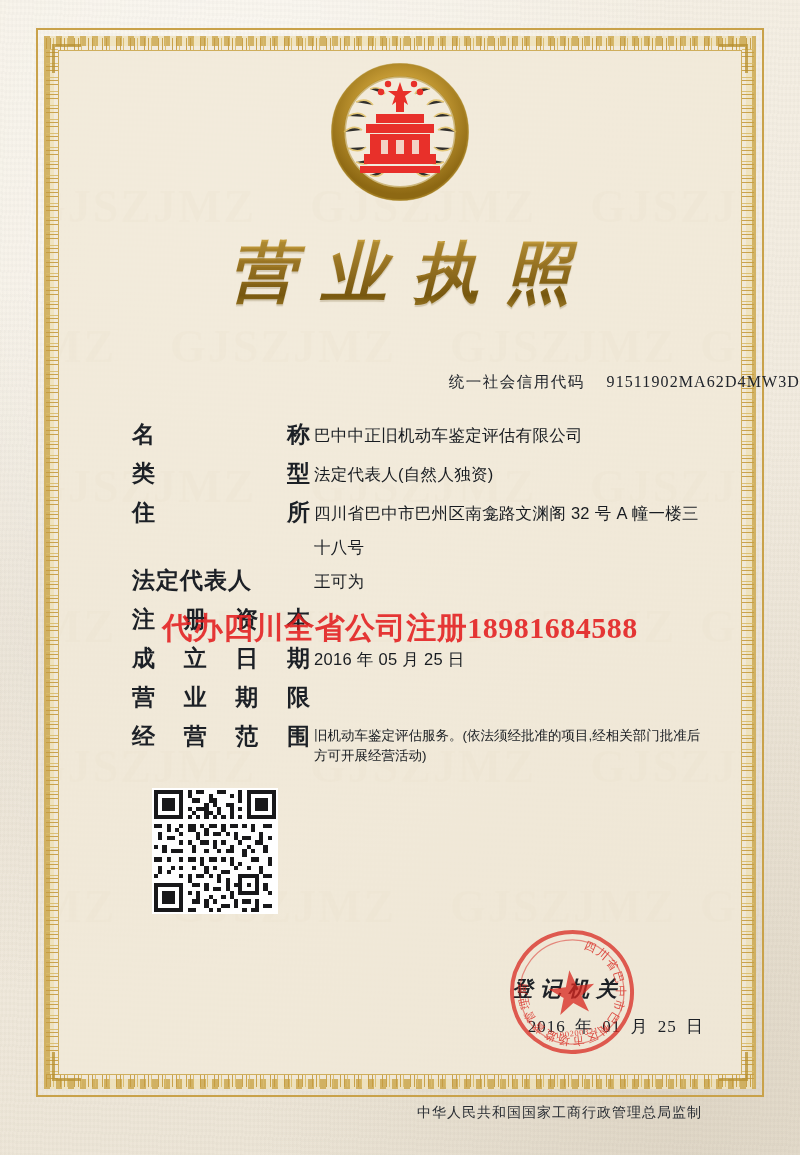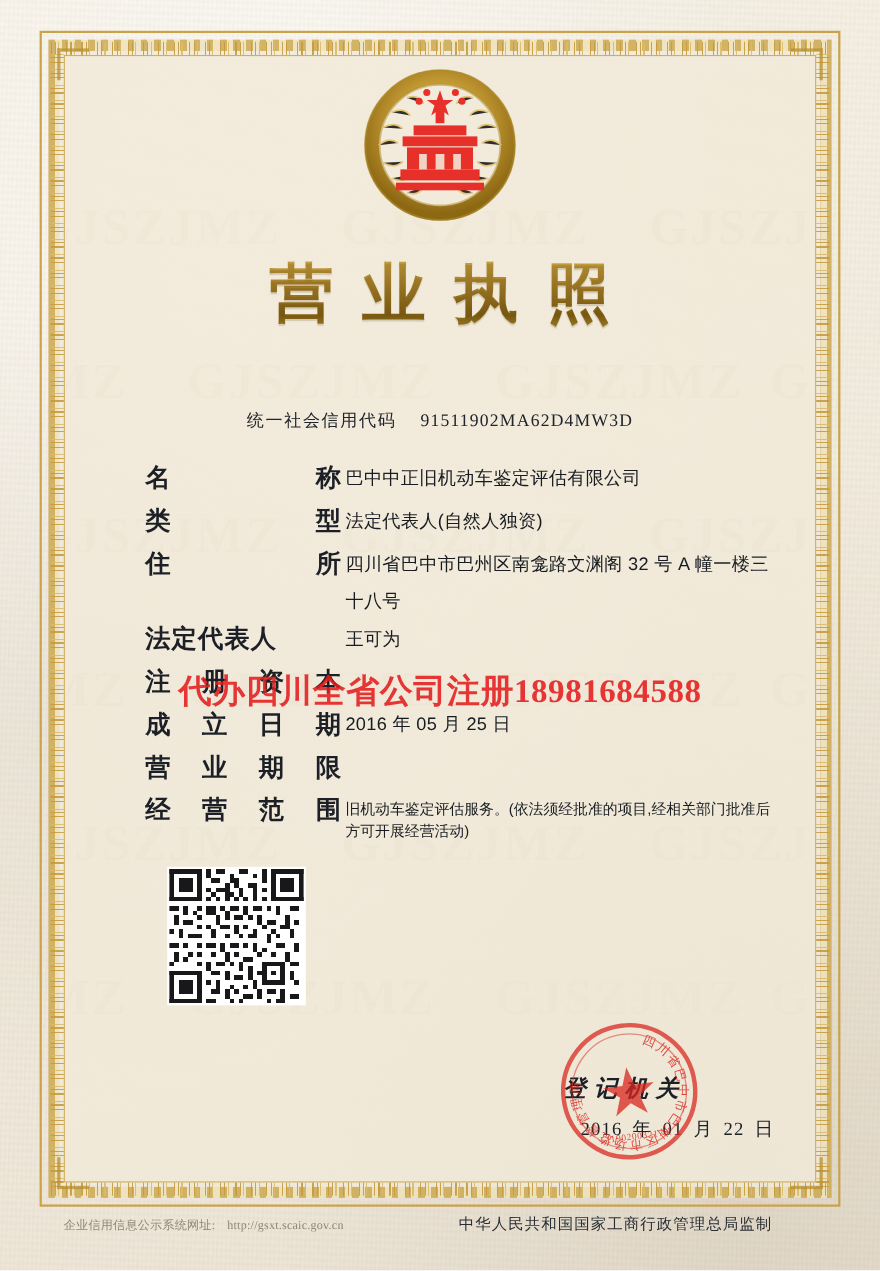--- a/index.html
+++ b/index.html
@@ -130,37 +130,38 @@
   }
 
   
   .doc-title {
     position: absolute;
     top: 228px;
     left: 0; right: 0;
     text-align: center;
     font-family: "Liberation Serif", serif;
     font-weight: 700;
-    font-size: 58px;
+    font-size: 66px;
     letter-spacing: 26px;
     text-indent: 26px;
     color: #8a6a12;
     background: linear-gradient(180deg, #d5ae48 0%, #a7802a 40%, #7e5d11 75%, #c9a340 100%);
     -webkit-background-clip: text;
     background-clip: text;
     -webkit-text-fill-color: transparent;
     text-shadow: 0 2px 1px rgba(90,65,10,0.20);
+    font-style: italic;
   }
 
   
   .code-line {
     position: absolute;
     top: 372px;
     left: 0; right: 0;
-    text-align: center;
+    text-align: right;
     font-size: 15.5px;
     color: #20242b;
     font-family: "Liberation Serif", serif;
   }
   .code-line .lbl { letter-spacing: 1.5px; }
   .code-line .val {
     margin-left: 18px;
     font-family: "Liberation Serif", serif;
     letter-spacing: 1.1px;
     font-size: 16px;
@@ -627,42 +628,38 @@
     </svg>
   </div>
 
   <div class="reg-auth">登记机关</div>
 
   <div class="reg-date">
     <span>2016</span>
     <span class="d">年</span>
     <span>01</span>
     <span class="d">月</span>
-    <span>22</span>
+    <span>25</span>
     <span class="d">日</span>
   </div>
 
   <div class="seal">
     <svg viewBox="0 0 128 128" width="128" height="128">
       <defs>
         <path id="sealArc" d="M 64,64 m -47,0 a 47,47 0 1,1 94,0"></path>
         <path id="sealCircle" d="M 64,64 m 0,-45 a 45,45 0 1,1 -0.1,0"></path>
       </defs>
       <circle cx="64" cy="64" r="60" fill="none" stroke="#d8271f" stroke-width="4" opacity="0.9"></circle>
       <circle cx="64" cy="64" r="52" fill="none" stroke="#d8271f" stroke-width="1.2" opacity="0.6"></circle>
       <polygon points="64,42 69.5,58.5 87,58.5 73,69 78.5,85.5 64,75 49.5,85.5 55,69 41,58.5 58.5,58.5" fill="#d8271f" opacity="0.92"></polygon>
       <text font-family="Liberation Serif, serif" font-size="11.5" fill="#d8271f" letter-spacing="1.6">
         <textPath href="#sealCircle" startOffset="6%">四川省巴中市巴州区市场监督管理局</textPath>
       </text>
       <text x="64" y="108" text-anchor="middle" font-family="Liberation Serif, serif" font-size="8.5" fill="#d8271f" letter-spacing="0.6">5119020032179</text>
     </svg>
   </div>
 
 
-  <div class="footer-left">
-    <span>企业信用信息公示系统网址:</span>
-    <span class="url">http://gsxt.scaic.gov.cn</span>
-  </div>
   <div class="footer-right">中华人民共和国国家工商行政管理总局监制</div>
 
   <div class="ad-overlay">代办四川全省公司注册18981684588</div>
 
 </div>
 
 </body></html>

